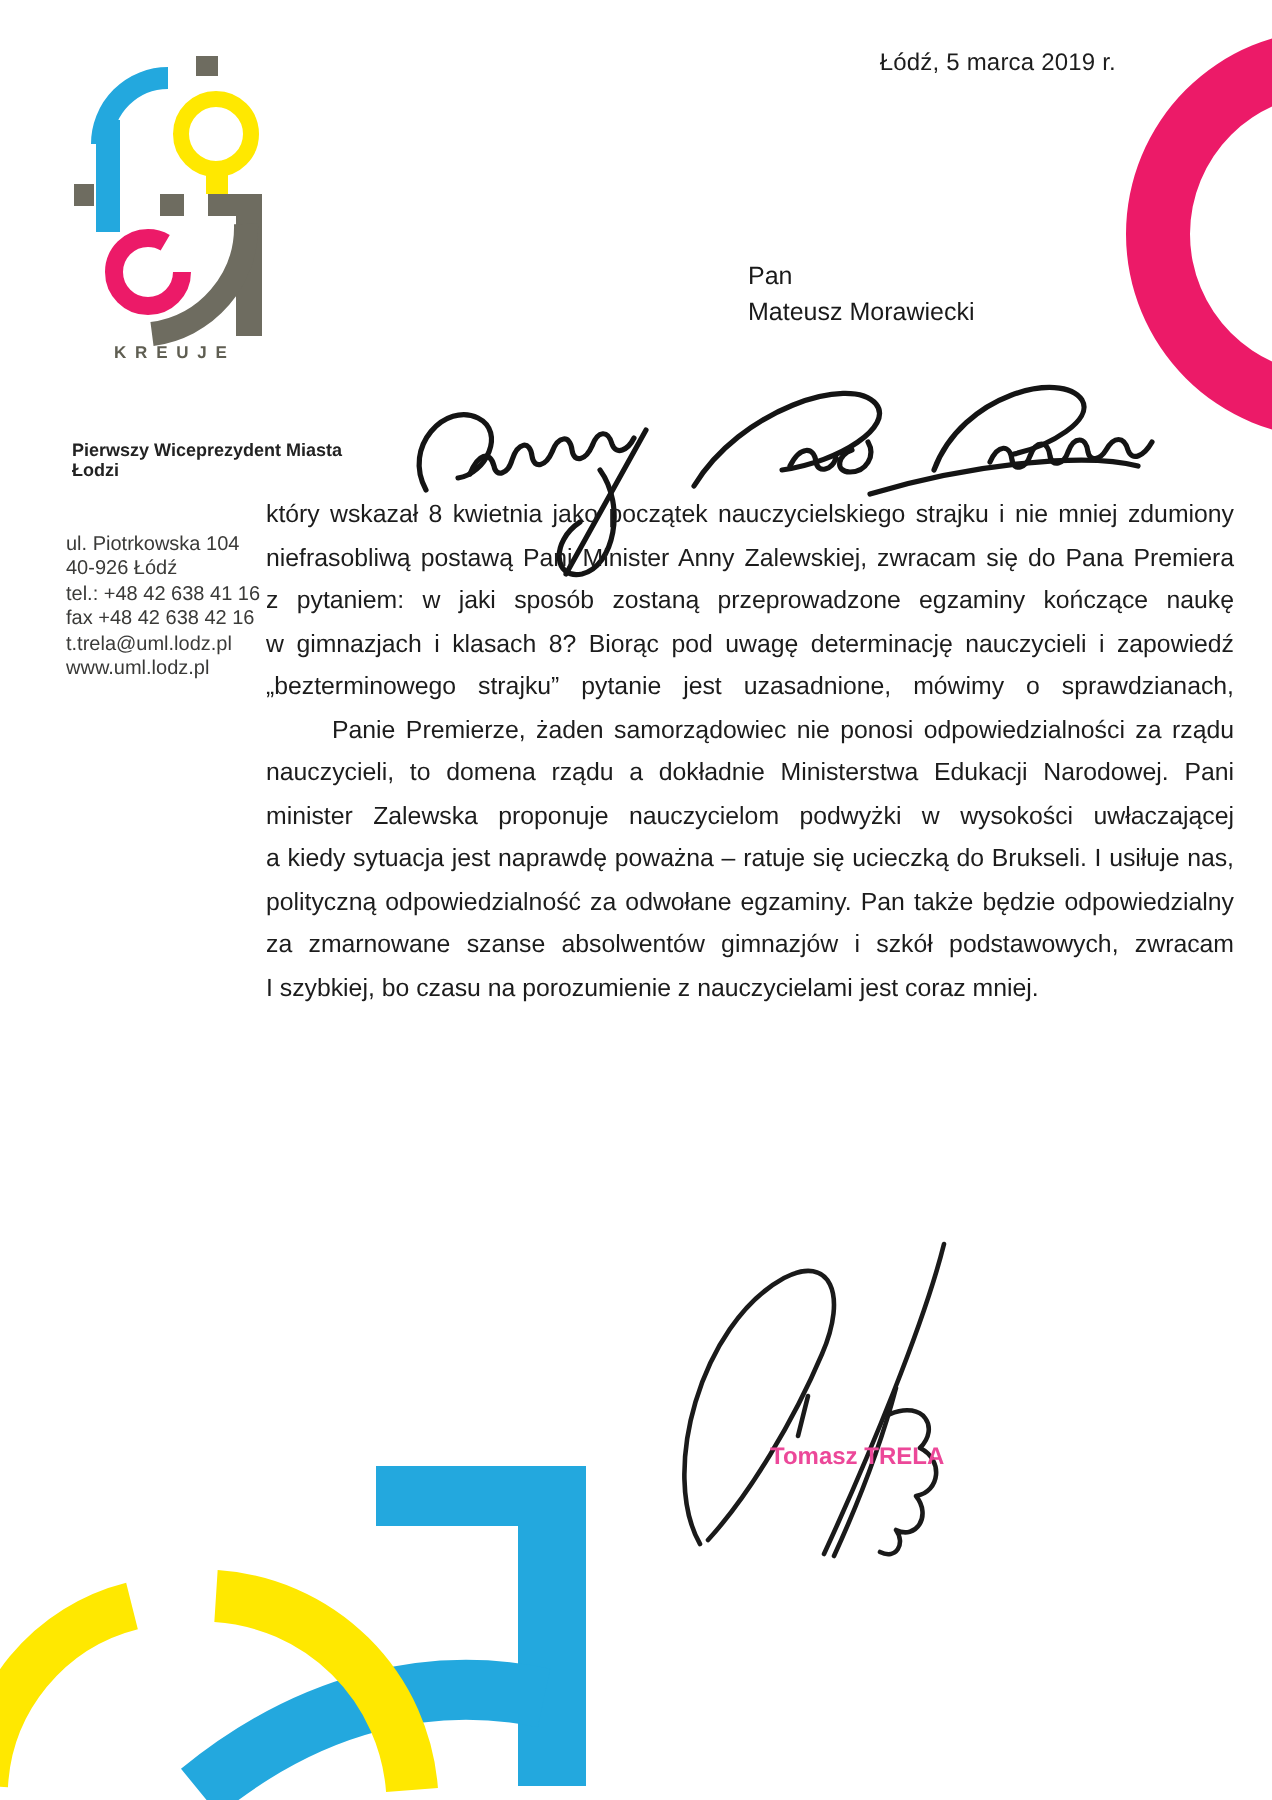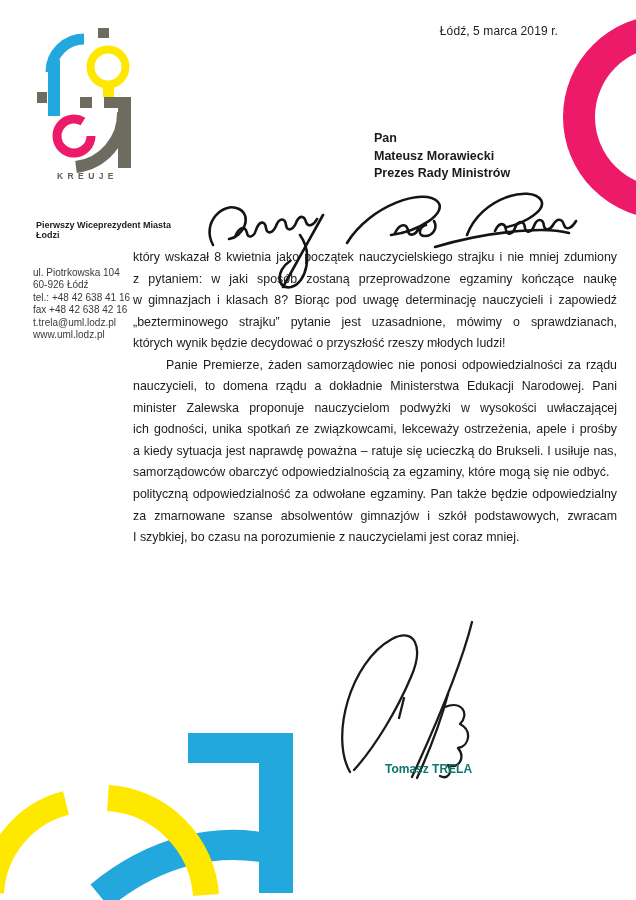--- a/index.html
+++ b/index.html
@@ -24,39 +24,39 @@
     position: absolute; left: 36px; top: 220px; width: 150px;
     font-size: 9px; font-weight: bold; color: #222;
   }
   .sender-address {
     position: absolute; left: 33px; top: 246px; width: 150px;
     font-size: 10px; line-height: 12.4px; color: #3a3a38; margin-top: 21px;
   }
 
   .recipient {
     position: absolute; left: 374px; top: 130px;
-    font-size: 12.5px; font-weight: bold; line-height: 17.6px; color: #1a1a1a;
+    font-size: 12.5px; font-weight: normal; line-height: 17.6px; color: #1a1a1a;
   }
 
   .salutation-svg { position: absolute; left: 195px; top: 175px; width: 390px; height: 126px; }
   .scrawl { fill: none; stroke: #141414; stroke-width: 2.6; stroke-linecap: round; stroke-linejoin: round; }
 
   .letter-body {
     position: absolute; left: 133px; top: 247px; width: 484px;
     font-size: 12.4px; line-height: 21.55px; color: #1c1c1c;
   }
   .line { text-align: justify; text-align-last: justify; white-space: normal; }
   .line.first { text-indent: 33px; }
   .line.last { text-align-last: left; }
 
   .signature-svg { position: absolute; left: 320px; top: 612px; width: 192px; height: 178px; }
   .sig { fill: none; stroke: #1a1a1a; stroke-width: 2.3; stroke-linecap: round; stroke-linejoin: round; }
   .signatory-name {
     position: absolute; left: 385px; top: 721px;
-    font-size: 12px; font-weight: bold; color: #0f766e; z-index: 3; margin-top: 41px;
+    font-size: 12px; font-weight: bold; color: #ec4899; z-index: 3;
   }
 
   .bottom-deco-svg { position: absolute; left: 0; top: 725px; width: 320px; height: 175px; }
   .right-arc-svg { position: absolute; left: 550px; top: 12px; width: 86px; height: 208px; }
 </style>
 </head>
 <body>
 
 <div class="page">
 
@@ -84,60 +84,57 @@
   </svg>
 
   <svg class="right-arc-svg" viewBox="0 0 86 208" aria-hidden="true">
     <path fill="#EC1A68" fill-rule="evenodd" d="M 115,3 A 102,102 0 1 0 115,207 A 102,102 0 1 0 115,3 Z
          M 115,35 A 70,70 0 1 1 115,175 A 70,70 0 1 1 115,35 Z"></path>
   </svg>
 
   <div class="sender-title">Pierwszy Wiceprezydent Miasta Łodzi</div>
   <div class="sender-address">
     <div>ul. Piotrkowska 104</div>
-    <div>60-926 Łódź</div>
+    <div>40-926 Łódź</div>
     <div>tel.: +48 42 638 41 16</div>
     <div>fax +48 42 638 42 16</div>
     <div>t.trela@uml.lodz.pl</div>
     <div>www.uml.lodz.pl</div>
   </div>
 
   <div class="recipient">
     <div>Pan</div>
     <div>Mateusz Morawiecki</div>
-    <div>Prezes Rady Ministrów</div>
   </div>
 
   <svg class="salutation-svg" viewBox="0 0 390 126" aria-hidden="true">
     <path class="scrawl" d="M 18,70 C 6,48 28,26 44,34 C 58,41 48,62 34,64"></path>
     <path class="scrawl" d="M 40,62 c 4,-10 10,-12 12,-4 c 1,6 7,4 9,-3 c 3,-9 9,-10 10,-2 c 1,7 7,5 10,-2 c 3,-8 9,-9 10,-1 c 1,7 7,5 10,-2 c 3,-8 8,-8 10,-1 c 2,6 8,3 11,-3"></path>
     <path class="scrawl" d="M 105,60 C 118,78 112,108 96,112 C 82,115 80,96 95,86"></path>
     <path class="scrawl" d="M 128,40 L 88,112"></path>
     <path class="scrawl" d="M 152,68 C 175,30 230,12 243,27 C 252,38 225,56 196,60"></path>
     <path class="scrawl" d="M 200,58 c 5,-10 12,-10 13,-2 c 1,6 8,4 10,-2 m 8,-4 c -7,2 -9,11 -1,11 c 8,0 13,-8 9,-15"></path>
     <path class="scrawl" d="M 272,60 C 286,22 336,10 346,25 C 352,35 330,48 312,52"></path>
     <path class="scrawl" d="M 300,56 c 4,-9 10,-9 11,-1 c 1,6 7,4 9,-2 c 3,-8 9,-8 10,0 c 1,6 7,4 9,-2 c 3,-8 9,-8 10,0 c 1,5 6,4 9,-1 c 4,-7 9,-7 11,0 c 2,6 8,3 12,-4"></path>
     <path class="scrawl" d="M 240,72 C 290,57 348,51 374,58"></path>
   </svg>
 
   <div class="letter-body">
     <div>
       <div class="line">który wskazał 8 kwietnia jako początek nauczycielskiego strajku i nie mniej zdumiony</div>
+      <div class="line">niefrasobliwą postawą Pani Minister Anny Zalewskiej, zwracam się do Pana Premiera</div>
       <div class="line">z pytaniem: w jaki sposób zostaną przeprowadzone egzaminy kończące naukę</div>
       <div class="line">w gimnazjach i klasach 8? Biorąc pod uwagę determinację nauczycieli i zapowiedź</div>
       <div class="line">„bezterminowego strajku” pytanie jest uzasadnione, mówimy o sprawdzianach,</div>
-      <div class="line last">których wynik będzie decydować o przyszłość rzeszy młodych ludzi!</div>
     </div>
     <div>
       <div class="line first">Panie Premierze, żaden samorządowiec nie ponosi odpowiedzialności za rządu</div>
       <div class="line">nauczycieli, to domena rządu a dokładnie Ministerstwa Edukacji Narodowej. Pani</div>
       <div class="line">minister Zalewska proponuje nauczycielom podwyżki w wysokości uwłaczającej</div>
-      <div class="line">ich godności, unika spotkań ze związkowcami, lekceważy ostrzeżenia, apele i prośby</div>
       <div class="line">a kiedy sytuacja jest naprawdę poważna – ratuje się ucieczką do Brukseli. I usiłuje nas,</div>
-      <div class="line last">samorządowców obarczyć odpowiedzialnością za egzaminy, które mogą się nie odbyć.</div>
     </div>
     <div>
       <div class="line">polityczną odpowiedzialność za odwołane egzaminy. Pan także będzie odpowiedzialny</div>
       <div class="line">za zmarnowane szanse absolwentów gimnazjów i szkół podstawowych, zwracam</div>
       <div class="line last">I szybkiej, bo czasu na porozumienie z nauczycielami jest coraz mniej.</div>
     </div>
   </div>
 
   <svg class="signature-svg" viewBox="0 0 192 178" aria-hidden="true">
     <path class="sig" d="M 30,160 C 10,125 30,50 72,27 C 95,15 104,35 91,65 C 77,98 55,135 34,158"></path>

